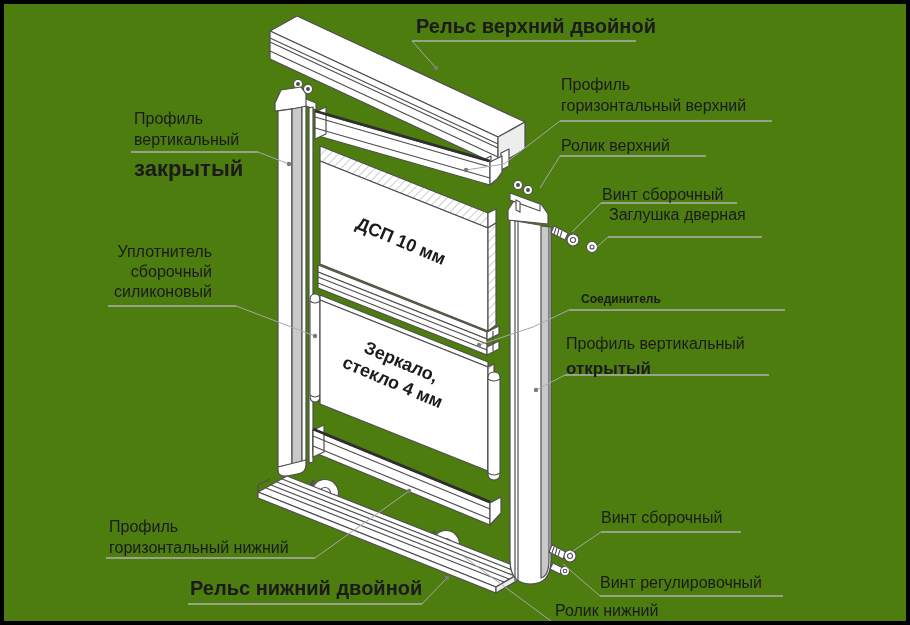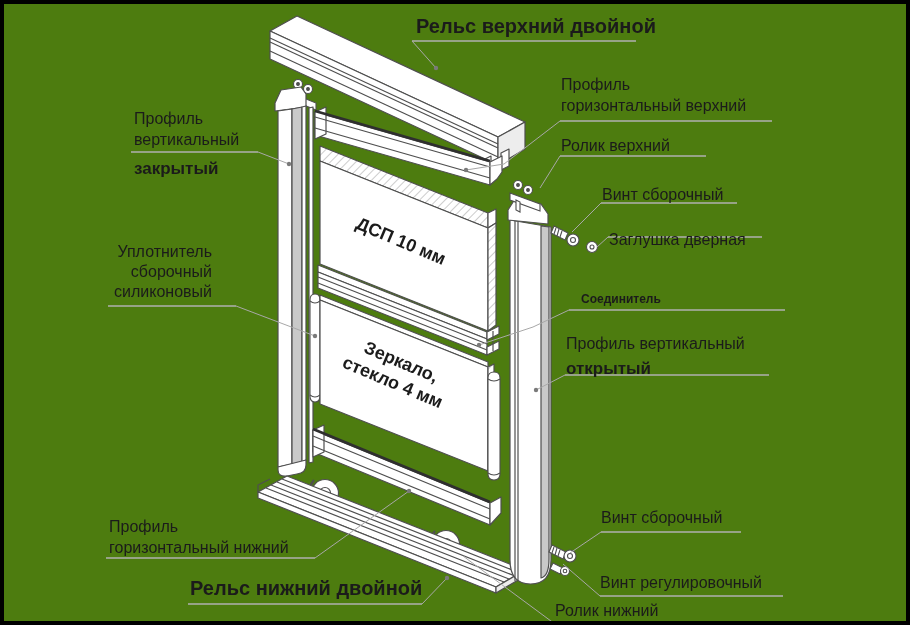--- a/index.html
+++ b/index.html
@@ -232,21 +232,21 @@
 </div>
 
 <div class="lbl" style="left:557px;top:131px;">
   <span class="ln">Ролик верхний</span>
 </div>
 
 <div class="lbl" style="left:598px;top:180px;">
   <span class="ln">Винт сборочный</span>
 </div>
 
-<div class="lbl" style="left:605px;top:225px;">
+<div class="lbl" style="left:605px;top:200px;">
   <span class="ln">Заглушка дверная</span>
 </div>
 
 <div class="lbl mid" style="left:577px;top:285px;">
   <span class="ln">Соединитель</span>
 </div>
 
 <div class="lbl" style="left:562px;top:329px;">
   <span class="ln">Профиль вертикальный</span>
   <span class="ln b" style="font-size:17px;margin-top:4px;">открытый</span>
@@ -260,21 +260,21 @@
   <span class="ln">Винт регулировочный</span>
 </div>
 
 <div class="lbl" style="left:551px;top:596px;">
   <span class="ln">Ролик нижний</span>
 </div>
 
 <div class="lbl" style="left:130px;top:104px;">
   <span class="ln">Профиль</span>
   <span class="ln">вертикальный</span>
-  <span class="ln b gap" style="font-size:17px;">закрытый</span>
+  <span class="ln b gap" style="font-size:22px;">закрытый</span>
 </div>
 
 <div class="lbl lh20" style="left:110px;top:238px;text-align:right;">
   <span class="ln">Уплотнитель</span>
   <span class="ln">сборочный</span>
   <span class="ln">силиконовый</span>
 </div>
 
 <div class="lbl" style="left:105px;top:512px;">
   <span class="ln">Профиль</span>

